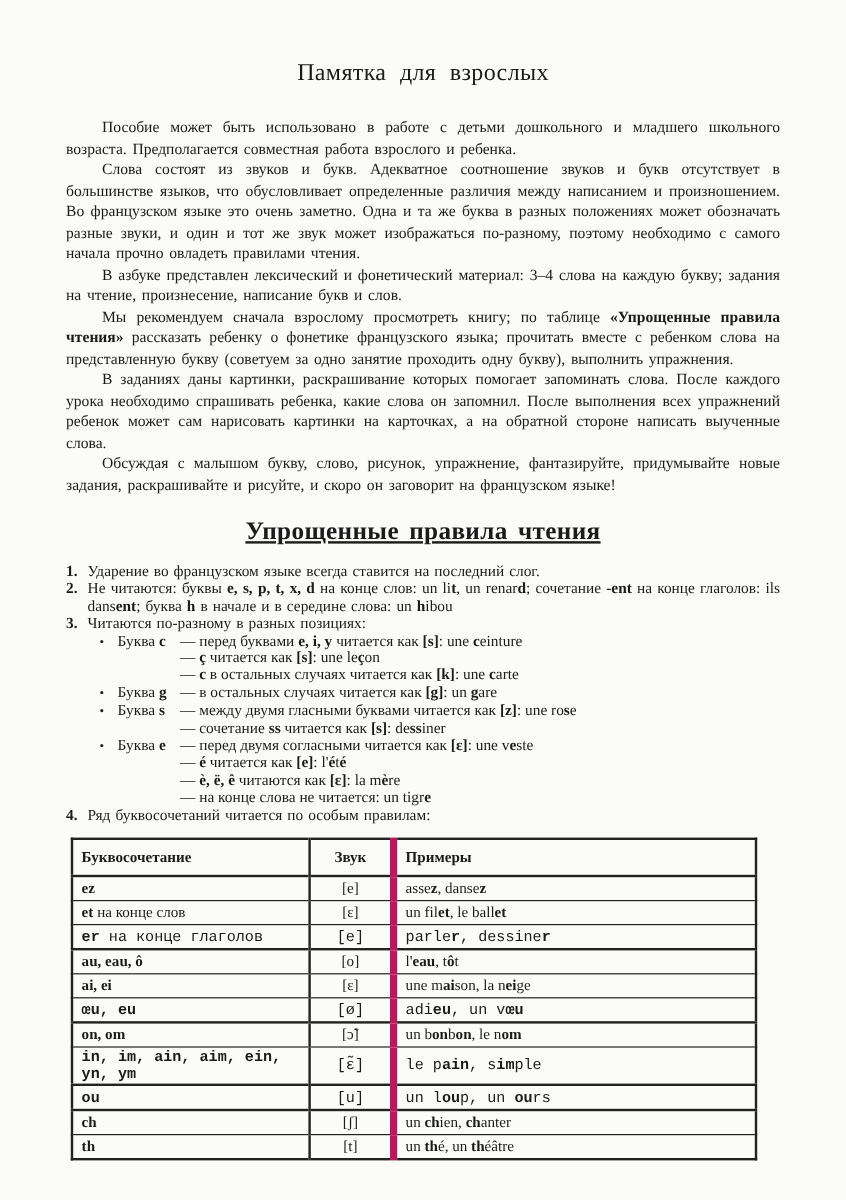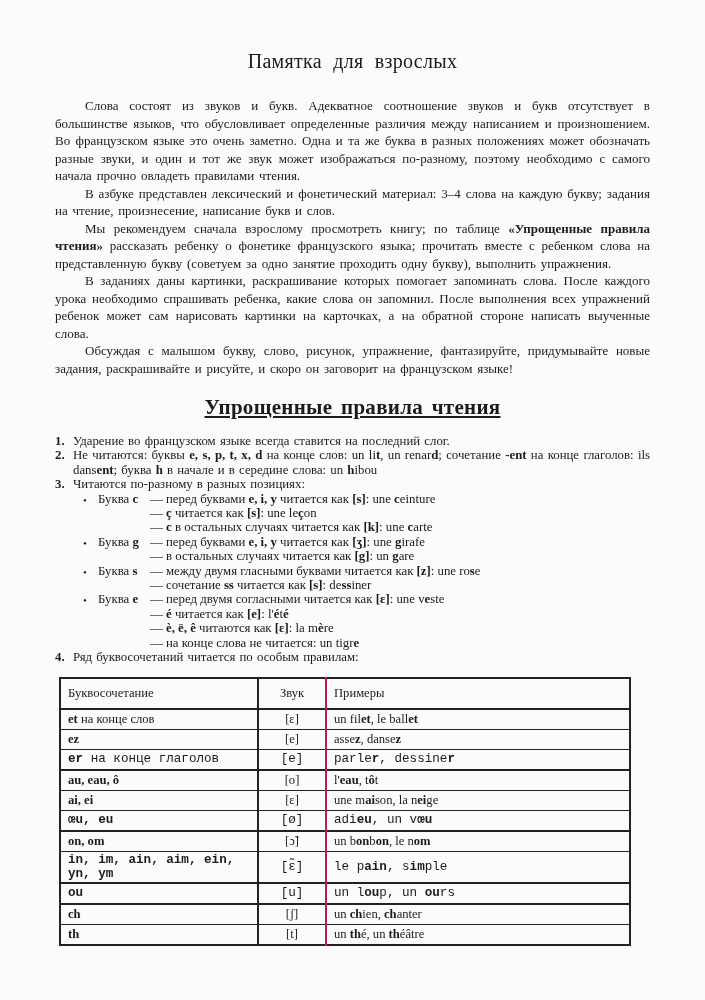--- a/index.html
+++ b/index.html
@@ -30,36 +30,37 @@
   .b-lines{flex:1;}
   .b-line{white-space:nowrap;}
   table.combos{
     border-collapse:collapse;margin:12px 0 0 4px;width:572px;
     font-size:12.6px;
   }
   table.combos th,table.combos td{
     border:1px solid #222;padding:1px 7px;vertical-align:middle;
   }
   table.combos{border:2px solid #222;}
-  table.combos th{font-weight:normal;height:27px;text-align:center;}
+  table.combos th{font-weight:bold;height:27px;text-align:center;}
   table.combos thead tr{border-bottom:2px solid #222;}
   table.combos td{height:17px;}
   table.combos .c1{width:182px;text-align:left;}
-  table.combos .c2{width:52px;text-align:center;border-left:2px solid #222;border-right:2px solid #be185d;}
+  table.combos .c2{width:52px;text-align:center;border-left:2px solid #222;border-right:6px solid #be185d;}
   table.combos .c3{text-align:left;}
   table.combos tr.group-end{border-bottom:2px solid #222;font-family:Liberation Mono, monospace;}
 </style>
 </head>
 <body>
 
 <div class="page">
 
   <h1 class="main-title">Памятка для взрослых</h1>
 
   <div class="paras">
+      <p>Пособие может быть использовано в работе с детьми дошкольного и младшего школьного возраста. Предполагается совместная работа взрослого и ребенка.</p>
       <p>Слова состоят из звуков и букв. Адекватное соотношение звуков и букв отсутствует в большинстве языков, что обусловливает определенные различия между написанием и произношением. Во французском языке это очень заметно. Одна и та же буква в разных положениях может обозначать разные звуки, и один и тот же звук может изображаться по-разному, поэтому необходимо с самого начала прочно овладеть правилами чтения.</p>
       <p>В азбуке представлен лексический и фонетический материал: 3–4 слова на каждую букву; задания на чтение, произнесение, написание букв и слов.</p>
       <p>Мы рекомендуем сначала взрослому просмотреть книгу; по таблице <b>«Упрощенные правила чтения»</b> рассказать ребенку о фонетике французского языка; прочитать вместе с ребенком слова на представленную букву (советуем за одно занятие проходить одну букву), выполнить упражнения.</p>
       <p>В заданиях даны картинки, раскрашивание которых помогает запоминать слова. После каждого урока необходимо спрашивать ребенка, какие слова он запомнил. После выполнения всех упражнений ребенок может сам нарисовать картинки на карточках, а на обратной стороне написать выученные слова.</p>
       <p>Обсуждая с малышом букву, слово, рисунок, упражнение, фантазируйте, придумывайте новые задания, раскрашивайте и рисуйте, и скоро он заговорит на французском языке!</p>
     </div>
 
   <h1 class="section-title">Упрощенные правила чтения</h1>
 
   <div class="rules">
@@ -72,21 +73,20 @@
         <div class="b-lines">
           <div class="b-line">— перед буквами <b>e, i, y</b> читается как <b>[s]</b>: une <b>c</b>einture</div>
           <div class="b-line">— <b>ç</b> читается как <b>[s]</b>: une le<b>ç</b>on</div>
           <div class="b-line">— <b>c</b> в остальных случаях читается как <b>[k]</b>: une <b>c</b>arte</div>
         </div>
       </div>
       <div class="bullet">
         <span class="b-mark">•</span>
         <span class="b-label">Буква <b>g</b></span>
         <div class="b-lines">
-          <div class="b-line">— перед буквами <b>e, i, y</b> читается как <b>[ʒ]</b>: une <b>g</b>irafe</div>
           <div class="b-line">— в остальных случаях читается как <b>[g]</b>: un <b>g</b>are</div>
         </div>
       </div>
       <div class="bullet">
         <span class="b-mark">•</span>
         <span class="b-label">Буква <b>s</b></span>
         <div class="b-lines">
           <div class="b-line">— между двумя гласными буквами читается как <b>[z]</b>: une ro<b>s</b>e</div>
           <div class="b-line">— сочетание <b>ss</b> читается как <b>[s]</b>: de<b>ss</b>iner</div>
         </div>
@@ -107,28 +107,28 @@
   <table class="combos">
     <thead>
       <tr>
         <th class="c1">Буквосочетание</th>
         <th class="c2">Звук</th>
         <th class="c3">Примеры</th>
       </tr>
     </thead>
     <tbody>
         <tr>
+          <td class="c1"><b>ez</b></td>
+          <td class="c2">[e]</td>
+          <td class="c3">asse<b>z</b>, danse<b>z</b></td>
+        </tr>
+        <tr>
           <td class="c1"><b>et</b> на конце слов</td>
           <td class="c2">[ɛ]</td>
           <td class="c3">un fil<b>et</b>, le ball<b>et</b></td>
-        </tr>
-        <tr>
-          <td class="c1"><b>ez</b></td>
-          <td class="c2">[e]</td>
-          <td class="c3">asse<b>z</b>, danse<b>z</b></td>
         </tr>
         <tr class="group-end">
           <td class="c1"><b>er</b> на конце глаголов</td>
           <td class="c2">[e]</td>
           <td class="c3">parle<b>r</b>, dessine<b>r</b></td>
         </tr>
         <tr>
           <td class="c1"><b>au, eau, ô</b></td>
           <td class="c2">[o]</td>
           <td class="c3">l'<b>eau</b>, t<b>ô</b>t</td>

